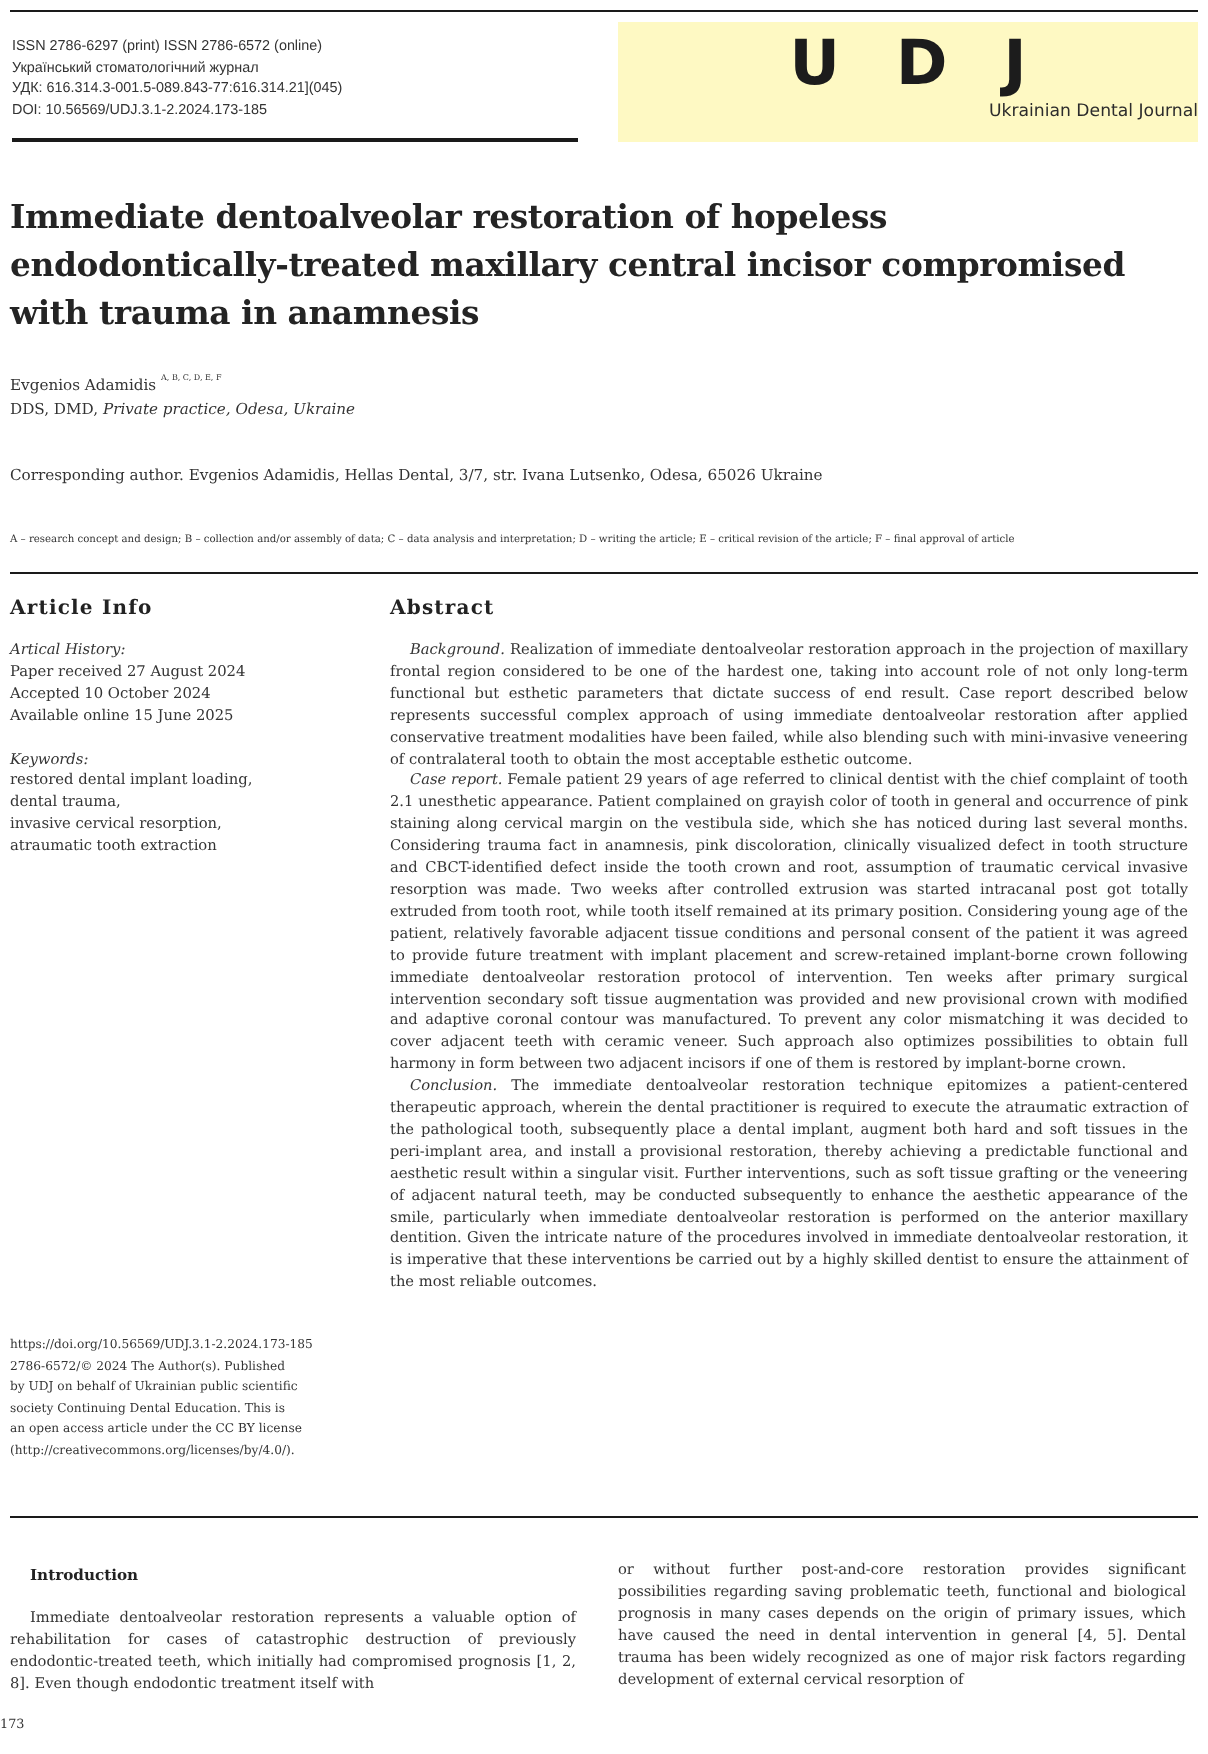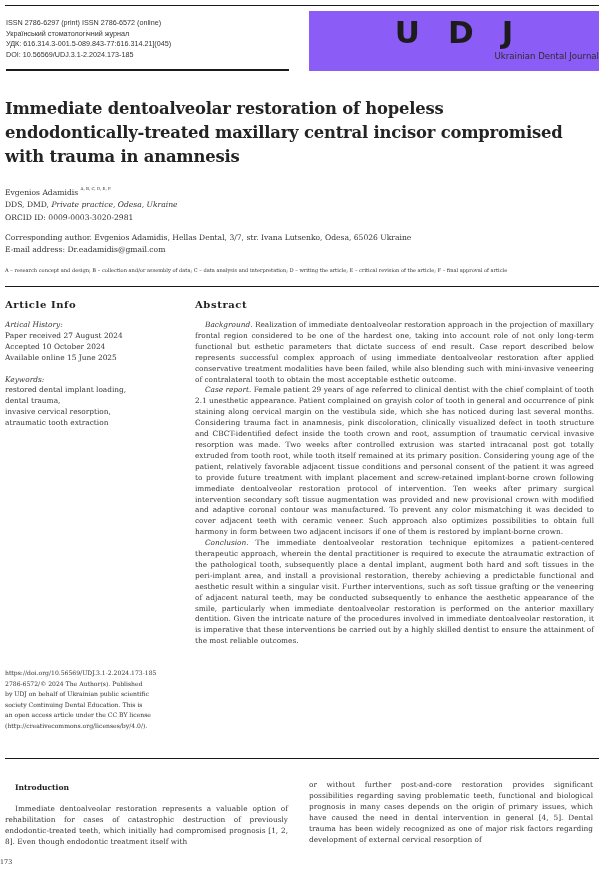--- a/index.html
+++ b/index.html
@@ -1,21 +1,21 @@
 <!DOCTYPE html>
 <html><head>
 <meta charset="utf-8">
 <style>
   html, body { margin:0; padding:0; background:#ffffff; }
   body { width:604px; height:877px; position:relative; overflow:hidden; color:#2a2a2a; font-family:"DejaVu Serif", serif; }
   .abs { position:absolute; }
   .rule { position:absolute; left:5px; width:594px; height:1px; background:#1a1a1a; }
   .issn { left:6px; top:18px; font-family:Liberation Sans, sans-serif; font-size:7.2px; line-height:10.6px; color:#333; }
   .issn-bar { left:6px; top:69px; width:283px; height:2px; background:#1a1a1a; }
-  .logo-box { left:309px; top:11px; width:290px; height:60px; background:#8b5cf6; }
+  .logo-box { left:309px; top:11px; width:290px; height:60px; background:#fef9c3; }
   .logo-letters { position:absolute; left:0; right:0; top:3px; text-align:center; font-family:"DejaVu Sans", sans-serif; font-weight:bold; font-size:31px; letter-spacing:0; color:#1c1c1c; }
   .logo-letters span { display:inline-block; margin:0 14px; }
   .logo-sub { position:absolute; left:0; right:0; top:40px; text-align:right; font-family:"DejaVu Sans", sans-serif; font-size:8.6px; color:#2c2c2c; }
   .title { left:5px; top:97px; width:560px; font-family:"DejaVu Serif", serif; font-weight:bold; font-size:16.4px; line-height:24px; color:#242424; letter-spacing:-0.2px; }
   .authors { left:5px; top:183px; font-size:7.6px; line-height:12.4px; color:#333; }
   .authors sup { font-size:4px; vertical-align:5px; }
   .corr { left:5px; top:232px; font-size:7.6px; line-height:12.4px; color:#333; }
   .contrib { left:5px; top:267px; font-size:5.1px; color:#333; white-space:nowrap; }
   .sec-head { font-weight:bold; font-size:10px; letter-spacing:0.6px; color:#222; }
   .ai-head { left:5px; top:299px; }
@@ -49,26 +49,24 @@
     <span>U</span><span>D</span><span>J</span>
   </div>
   <div class="logo-sub">Ukrainian Dental Journal</div>
 </div>
 
 <h1 class="abs title" style="margin:0;">Immediate dentoalveolar restoration of hopeless endodontically-treated maxillary central incisor compromised with trauma in anamnesis</h1>
 
 <div class="abs authors">
   <div><span>Evgenios Adamidis</span> <sup>A, B, C, D, E, F</sup></div>
   <div><span>DDS, DMD, </span><i>Private practice, Odesa, Ukraine</i></div>
-  <div>ORCID ID: 0009-0003-3020-2981</div>
 </div>
 
 <div class="abs corr">
   <div>Corresponding author. Evgenios Adamidis, Hellas Dental, 3/7, str. Ivana Lutsenko, Odesa, 65026 Ukraine</div>
-  <div>E-mail address: Dr.eadamidis@gmail.com</div>
 </div>
 
 <div class="abs contrib">A – research concept and design; B – collection and/or assembly of data; C – data analysis and interpretation; D – writing the article; E – critical revision of the article; F – final approval of article</div>
 
 <div class="rule" style="top:286px;"></div>
 
 <div class="abs sec-head ai-head">Article Info</div>
 <div class="abs sec-head ab-head">Abstract</div>
 
 <div class="abs left-col">

